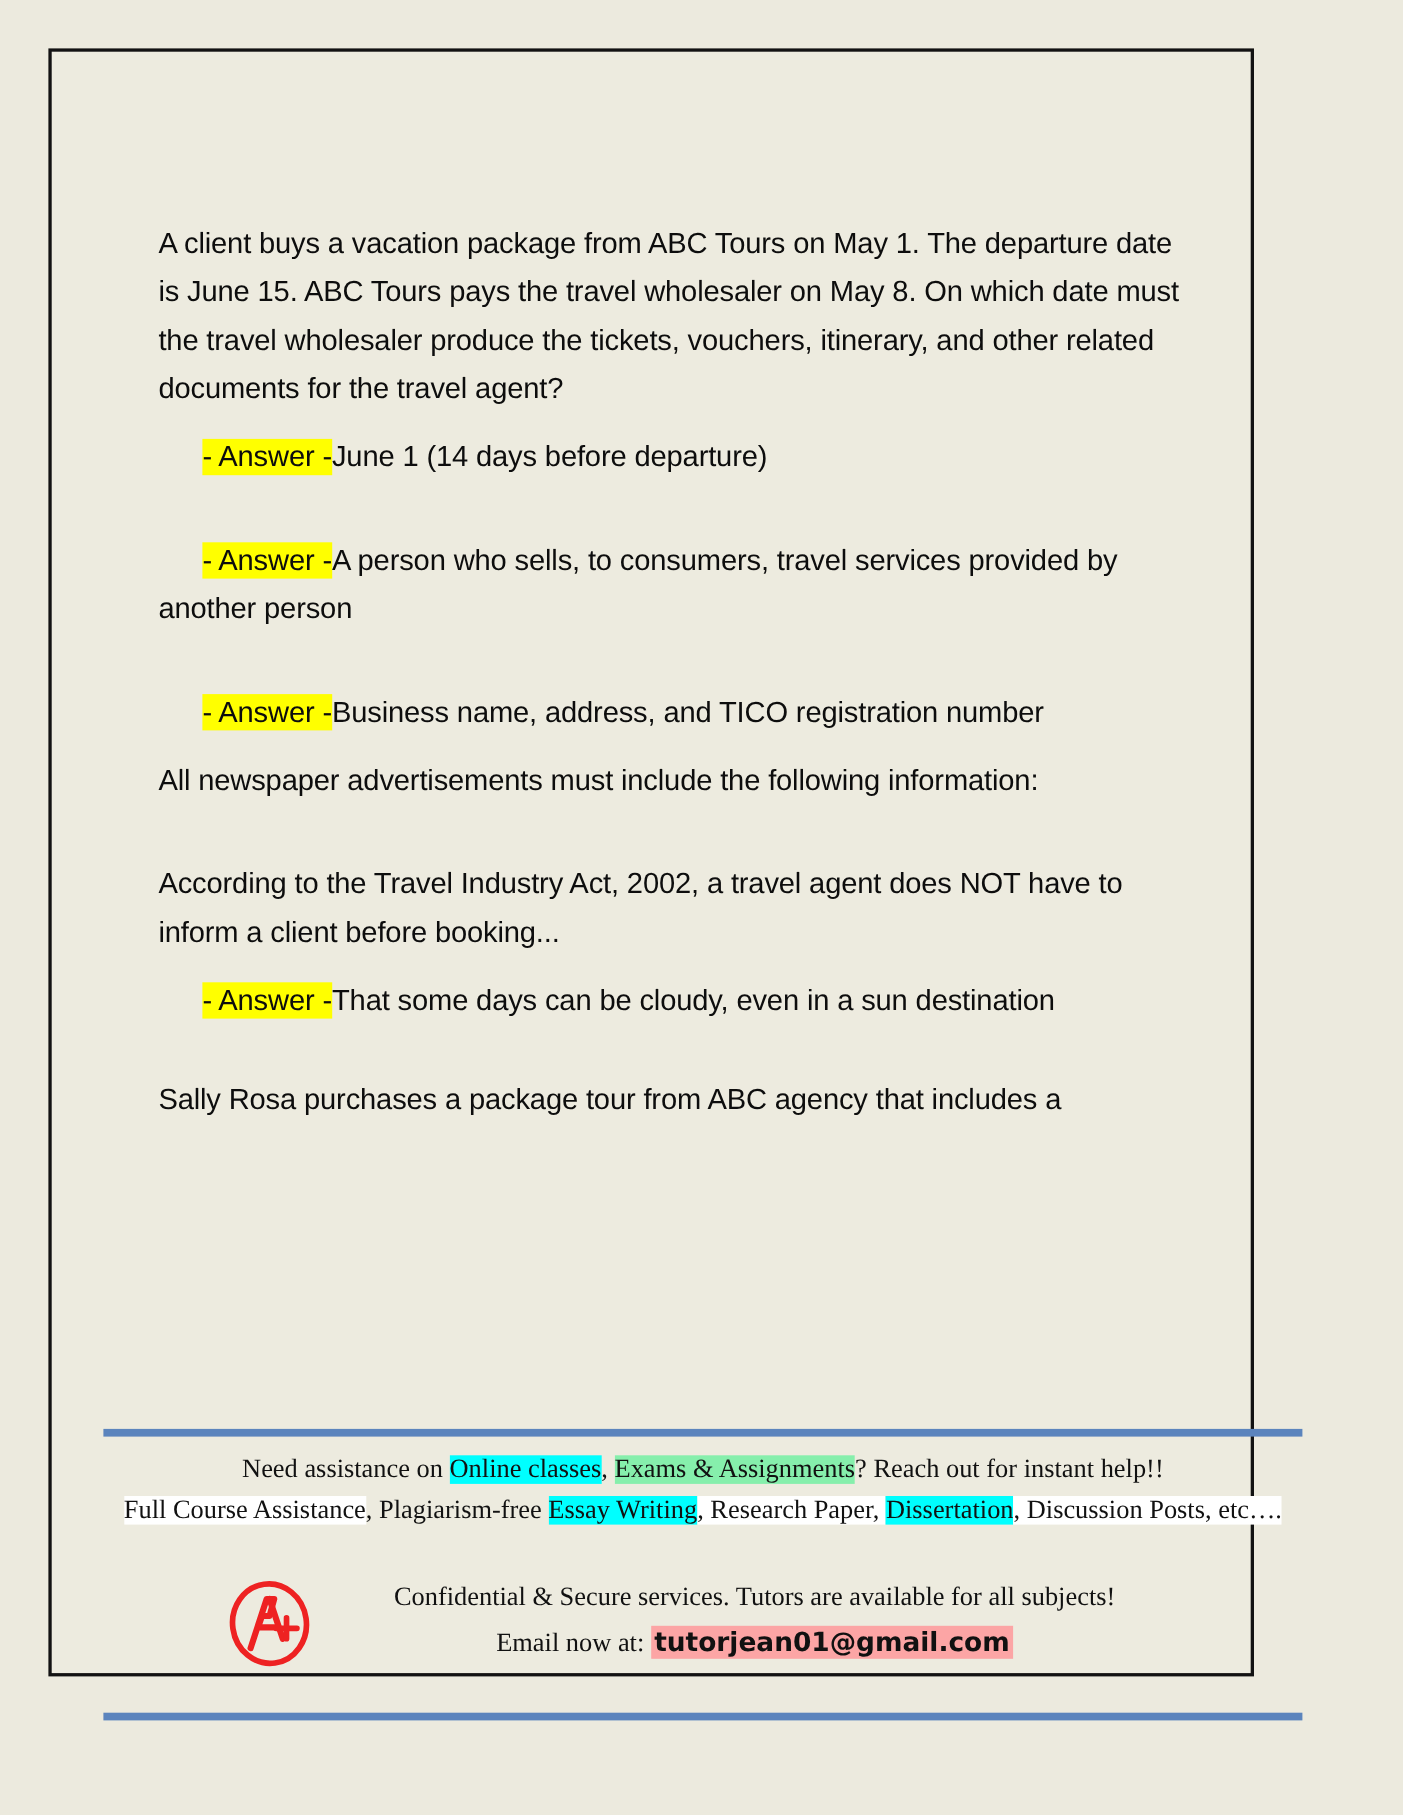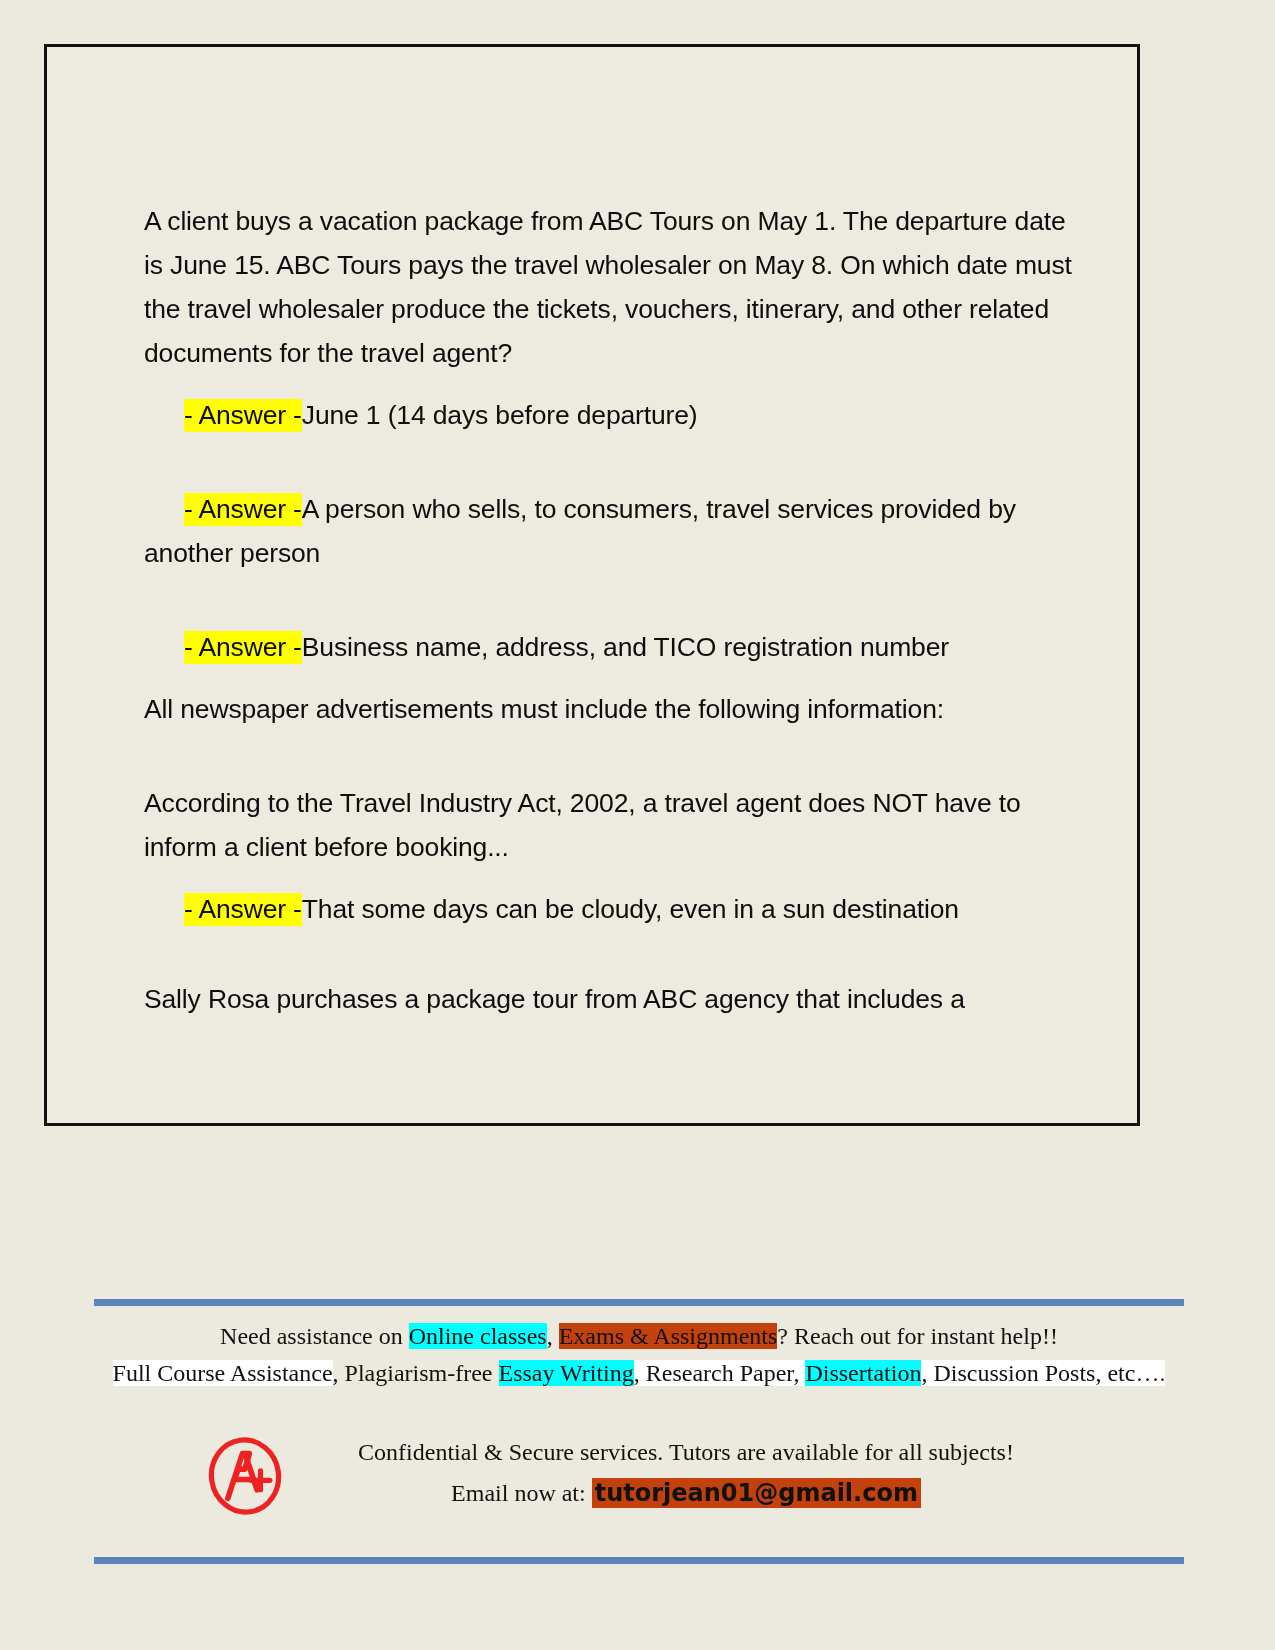--- a/index.html
+++ b/index.html
@@ -14,21 +14,21 @@
     font-family: "Liberation Sans", sans-serif;
     overflow: hidden;
   }
 
   
   .page-sheet {
     position: absolute;
     left: 44px;
     top: 44px;
     width: 1096px;
-    height: 1082px;
+    height: 1480px;
     background: #edebdf;
     border: 3px solid #121212;
     box-sizing: border-box;
   }
 
   
   .doc-body {
     position: absolute;
     left: 97px;
     top: 152px;
@@ -91,21 +91,21 @@
     font-size: 24px;
     line-height: 37px;
     color: #111;
     white-space: nowrap;
   }
   .promo-lines .ln {
     display: block;
   }
   .hl-yellow  { background: #ffffff; }
   .hl-cyan    { background: #00ffff; }
-  .hl-green   { background: #c2410c; }
+  .hl-green   { background: #86efac; }
 
   
   .contact-row {
     position: absolute;
     left: 0;
     top: 128px;
     width: 100%;
     display: flex;
     align-items: center;
     justify-content: flex-start;
@@ -123,21 +123,21 @@
     font-family: "Liberation Serif", serif;
     font-size: 24px;
     line-height: 41px;
     color: #111;
     margin-left: -40px;
     padding-right: 60px;
     white-space: nowrap;
   }
   .contact-text .ln { display: block; }
   .email-addr {
-    background: #c2410c;
+    background: #fca5a5;
     font-family: "DejaVu Sans", sans-serif;
     font-weight: bold;
     font-size: 24px;
     color: #111;
     padding: 1px 3px;
   }
 </style>
 </head>
 <body>
 

